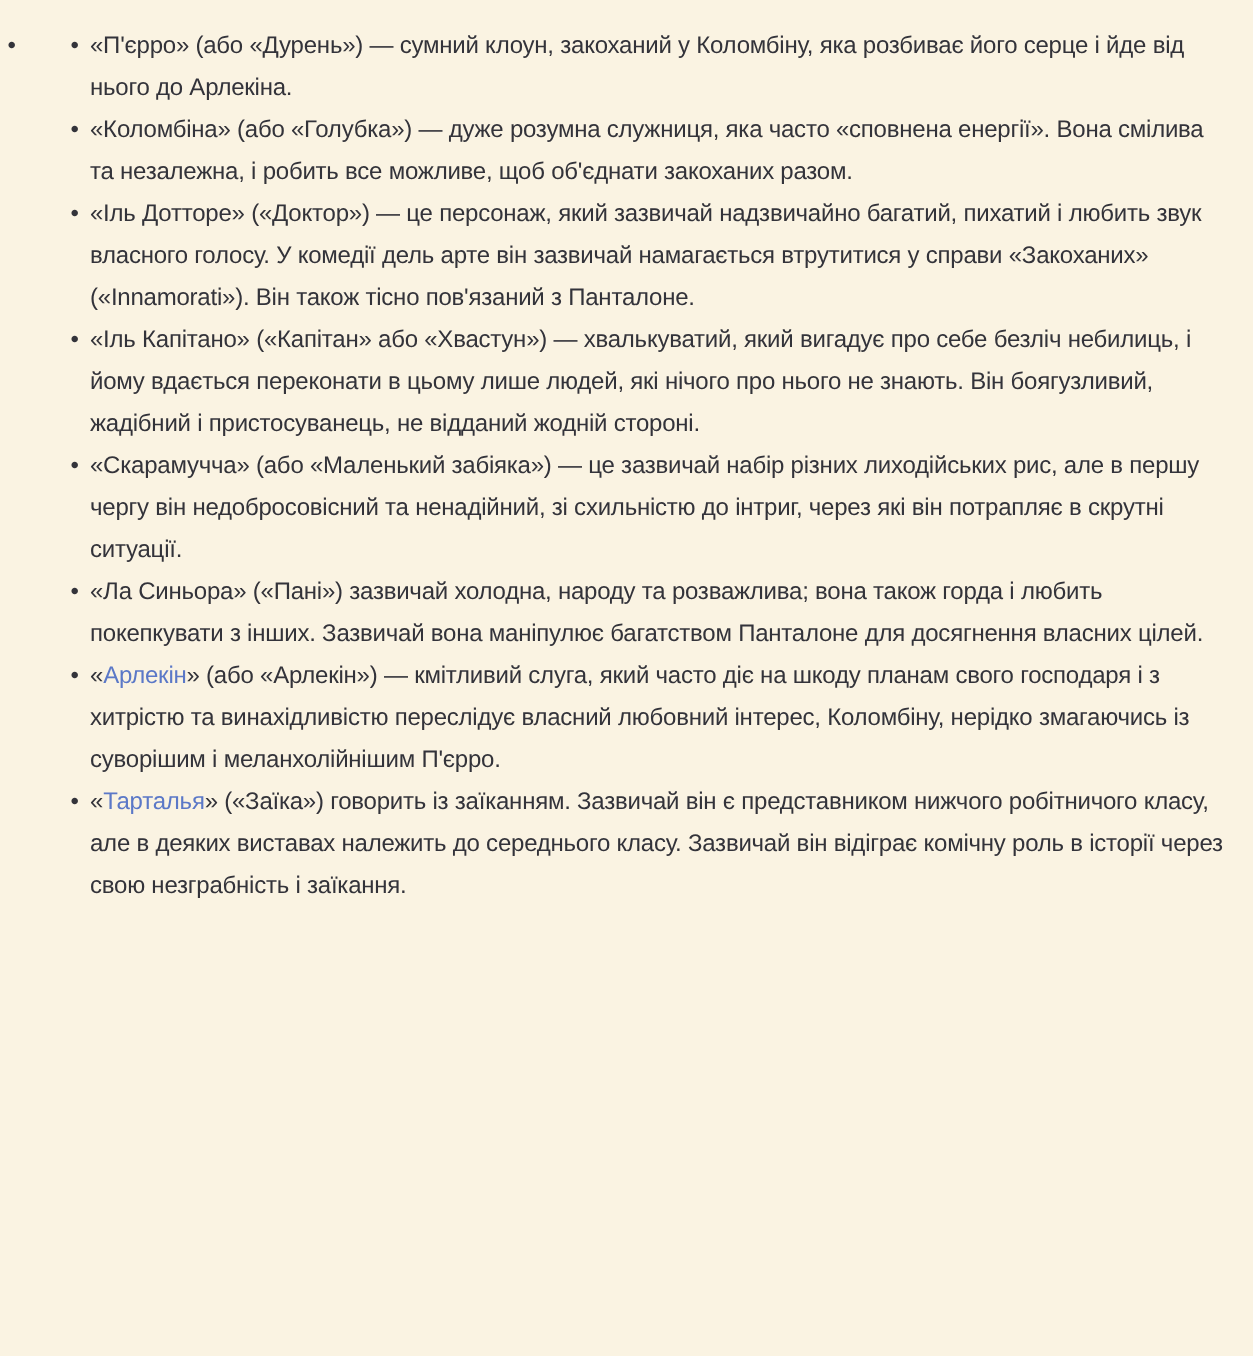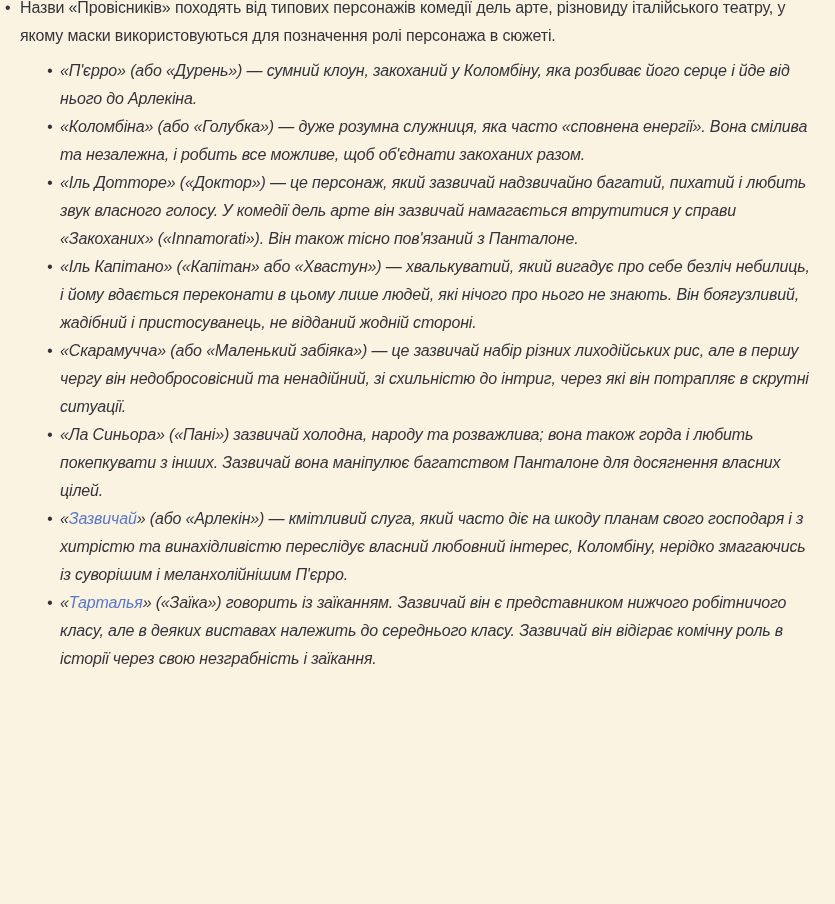--- a/index.html
+++ b/index.html
@@ -32,22 +32,21 @@
     padding-left: 20px;
   }
   ul.level1 > li::before {
     content: "\2022";
     position: absolute;
     left: 5px;
     top: 0;
     color: #33333a;
   }
   ul.level2 {
-    margin-top: 7px;
-    font-style: italic;
+    margin-top: 23px;
   }
   ul.level2 > li {
     position: relative;
     padding-left: 40px;
   }
   ul.level2 > li::before {
     content: "\2022";
     position: absolute;
     left: 27px;
     top: 0;
@@ -58,42 +57,41 @@
     text-decoration: none;
     cursor: pointer;
   }
 </style>
 </head>
 <body>
 
 <div class="doc">
   <ul class="level1">
     <li>
-      <span>Назви «Провісників» походять від типових персонажів комедії дель арте, різновиду італійського театру, у якому маски використовуються для позначення ролі персонажа в сюжеті.</span>
       <ul class="level2">
         <li>
           <span>«П'єрро» (або «Дурень») — сумний клоун, закоханий у Коломбіну, яка розбиває його серце і йде від нього до Арлекіна.</span>
         </li>
         <li>
           <span>«Коломбіна» (або «Голубка») — дуже розумна служниця, яка часто «сповнена енергії». Вона смілива та незалежна, і робить все можливе, щоб об'єднати закоханих разом.</span>
         </li>
         <li>
           <span>«Іль Дотторе» («Доктор») — це персонаж, який зазвичай надзвичайно багатий, пихатий і любить звук власного голосу. У комедії дель арте він зазвичай намагається втрутитися у справи «Закоханих» («Innamorati»). Він також тісно пов'язаний з Панталоне.</span>
         </li>
         <li>
           <span>«Іль Капітано» («Капітан» або «Хвастун») — хвалькуватий, який вигадує про себе безліч небилиць, і йому вдається переконати в цьому лише людей, які нічого про нього не знають. Він боягузливий, жадібний і пристосуванець, не відданий жодній стороні.</span>
         </li>
         <li>
           <span>«Скарамучча» (або «Маленький забіяка») — це зазвичай набір різних лиходійських рис, але в першу чергу він недобросовісний та ненадійний, зі схильністю до інтриг, через які він потрапляє в скрутні ситуації.</span>
         </li>
         <li>
           <span>«Ла Синьора» («Пані») зазвичай холодна, народу та розважлива; вона також горда і любить покепкувати з інших. Зазвичай вона маніпулює багатством Панталоне для досягнення власних цілей.</span>
         </li>
         <li>
-          <span>«</span><a class="wiki-link">Зазвичай</a><span>» (або «Арлекін») — кмітливий слуга, який часто діє на шкоду планам свого господаря і з хитрістю та винахідливістю переслідує власний любовний інтерес, Коломбіну, нерідко змагаючись із суворішим і меланхолійнішим П'єрро.</span>
+          <span>«</span><a class="wiki-link">Арлекін</a><span>» (або «Арлекін») — кмітливий слуга, який часто діє на шкоду планам свого господаря і з хитрістю та винахідливістю переслідує власний любовний інтерес, Коломбіну, нерідко змагаючись із суворішим і меланхолійнішим П'єрро.</span>
         </li>
         <li>
           <span>«</span><a class="wiki-link">Тарталья</a><span>» («Заїка») говорить із заїканням. Зазвичай він є представником нижчого робітничого класу, але в деяких виставах належить до середнього класу. Зазвичай він відіграє комічну роль в історії через свою незграбність і заїкання.</span>
         </li>
       </ul>
     </li>
   </ul>
 </div>
 
 </body></html>

